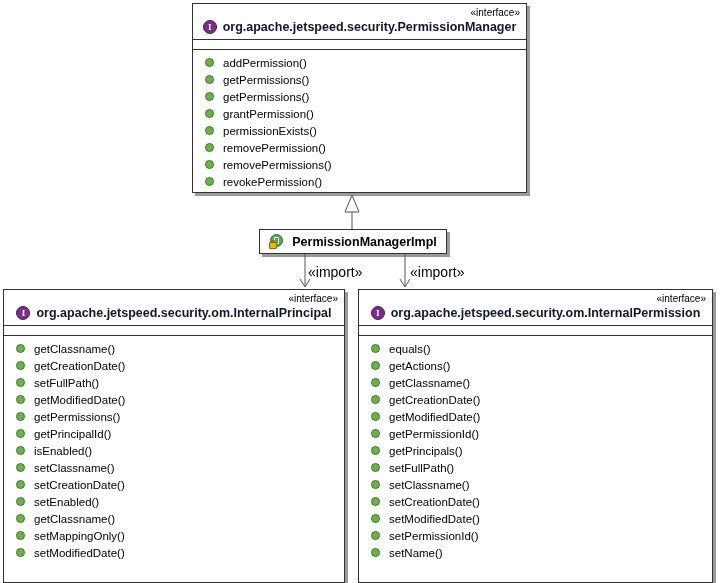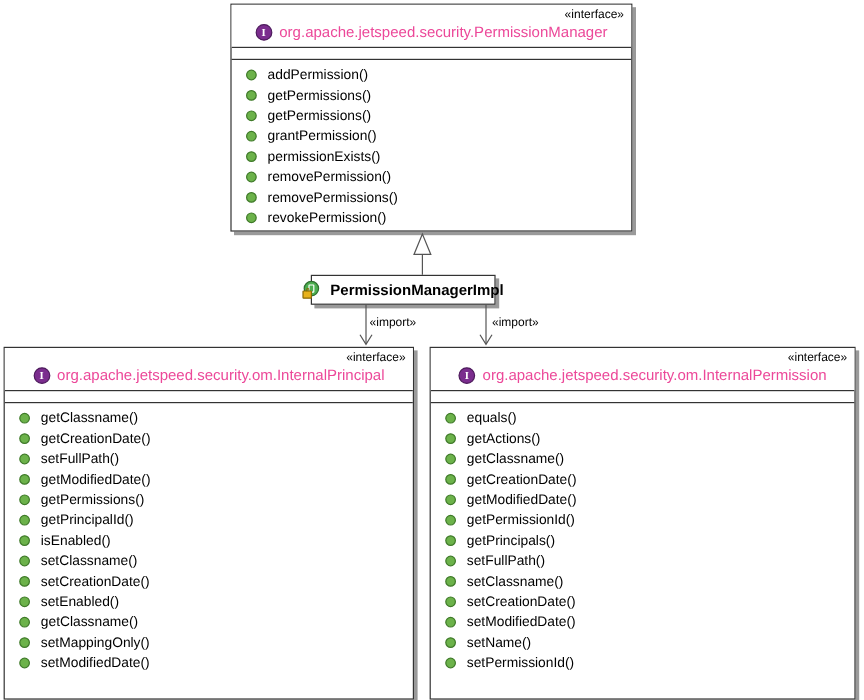--- a/index.html
+++ b/index.html
@@ -39,22 +39,22 @@
   }
   .class-title-row {
     display: flex;
     align-items: center;
     justify-content: center;
     gap: 6px;
     line-height: 16px;
   }
   .class-title {
     font-size: 12.5px;
-    font-weight: normal;
-    color: #ec4899;
+    font-weight: bold;
+    color: #0f172a;
     white-space: nowrap;
   }
 
   
   .attr-compartment {
     height: 9px;
     border-bottom: 1px solid #333333;
   }
 
   
@@ -167,21 +167,21 @@
   }
   .impl-title {
     font-size: 12.5px;
     font-weight: bold;
     color: #000000;
     white-space: nowrap;
   }
 
   .dep-label {
     position: absolute;
-    font-size: 10px;
+    font-size: 14px;
     color: #000000;
     white-space: nowrap;
   }
 
   svg.overlay {
     position: absolute;
     left: 0;
     top: 0;
     width: 720px;
     height: 583px;
@@ -232,21 +232,21 @@
       <span class="icon-method"></span>
       <span class="method-label">removePermissions()</span>
     </div>
     <div class="method-row">
       <span class="icon-method"></span>
       <span class="method-label">revokePermission()</span>
     </div>
   </div>
 </div>
 
-<div class="impl-box" id="box-impl" style="left:259px; top:229px; width:154px; height:25px;">
+<div class="impl-box" id="box-impl" style="left:259px; top:229px; width:188px; height:25px;">
   <span class="icon-class">
     <span class="disc"></span>
     <span class="lock"></span>
   </span>
   <span class="impl-title">PermissionManagerImpl</span>
 </div>
 
 <div class="uml-box" id="box-internal-principal" style="left:3px; top:289px; width:342px; height:294px;">
 
   <div class="uml-header">
@@ -367,25 +367,25 @@
     <div class="method-row">
       <span class="icon-method"></span>
       <span class="method-label">setCreationDate()</span>
     </div>
     <div class="method-row">
       <span class="icon-method"></span>
       <span class="method-label">setModifiedDate()</span>
     </div>
     <div class="method-row">
       <span class="icon-method"></span>
+      <span class="method-label">setPermissionId()</span>
+    </div>
+    <div class="method-row">
+      <span class="icon-method"></span>
       <span class="method-label">setName()</span>
-    </div>
-    <div class="method-row">
-      <span class="icon-method"></span>
-      <span class="method-label">setPermissionId()</span>
     </div>
   </div>
 </div>
 
 <svg class="overlay">
 
   <g>
     <line x1="352" y1="229" x2="352" y2="211" stroke="#555555" stroke-width="1"></line>
     <polygon points="352,195 345,212 359,212" fill="#ffffff" stroke="#555555" stroke-width="1"></polygon>
   </g>

